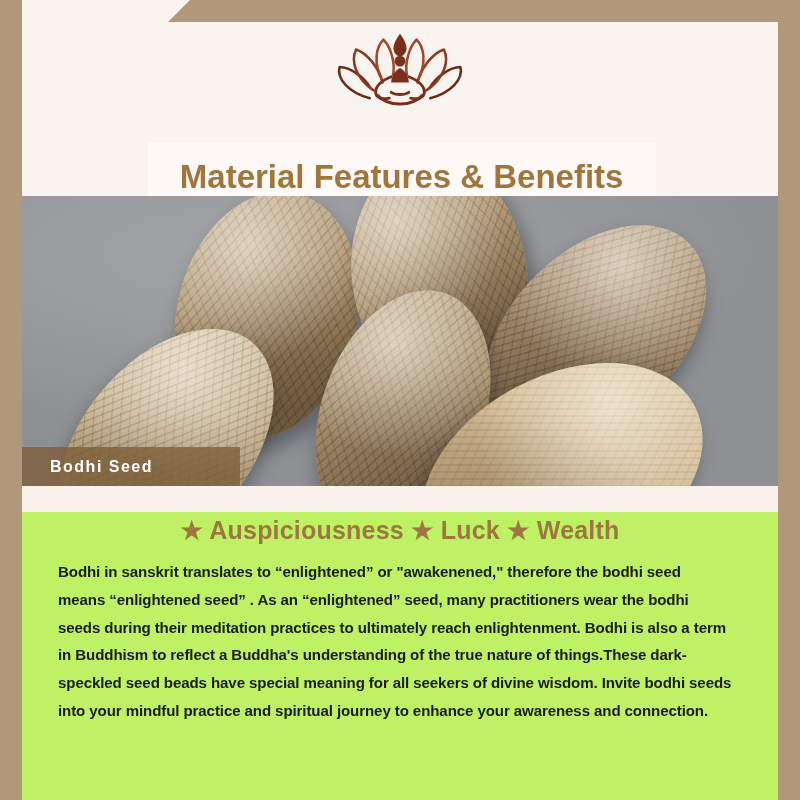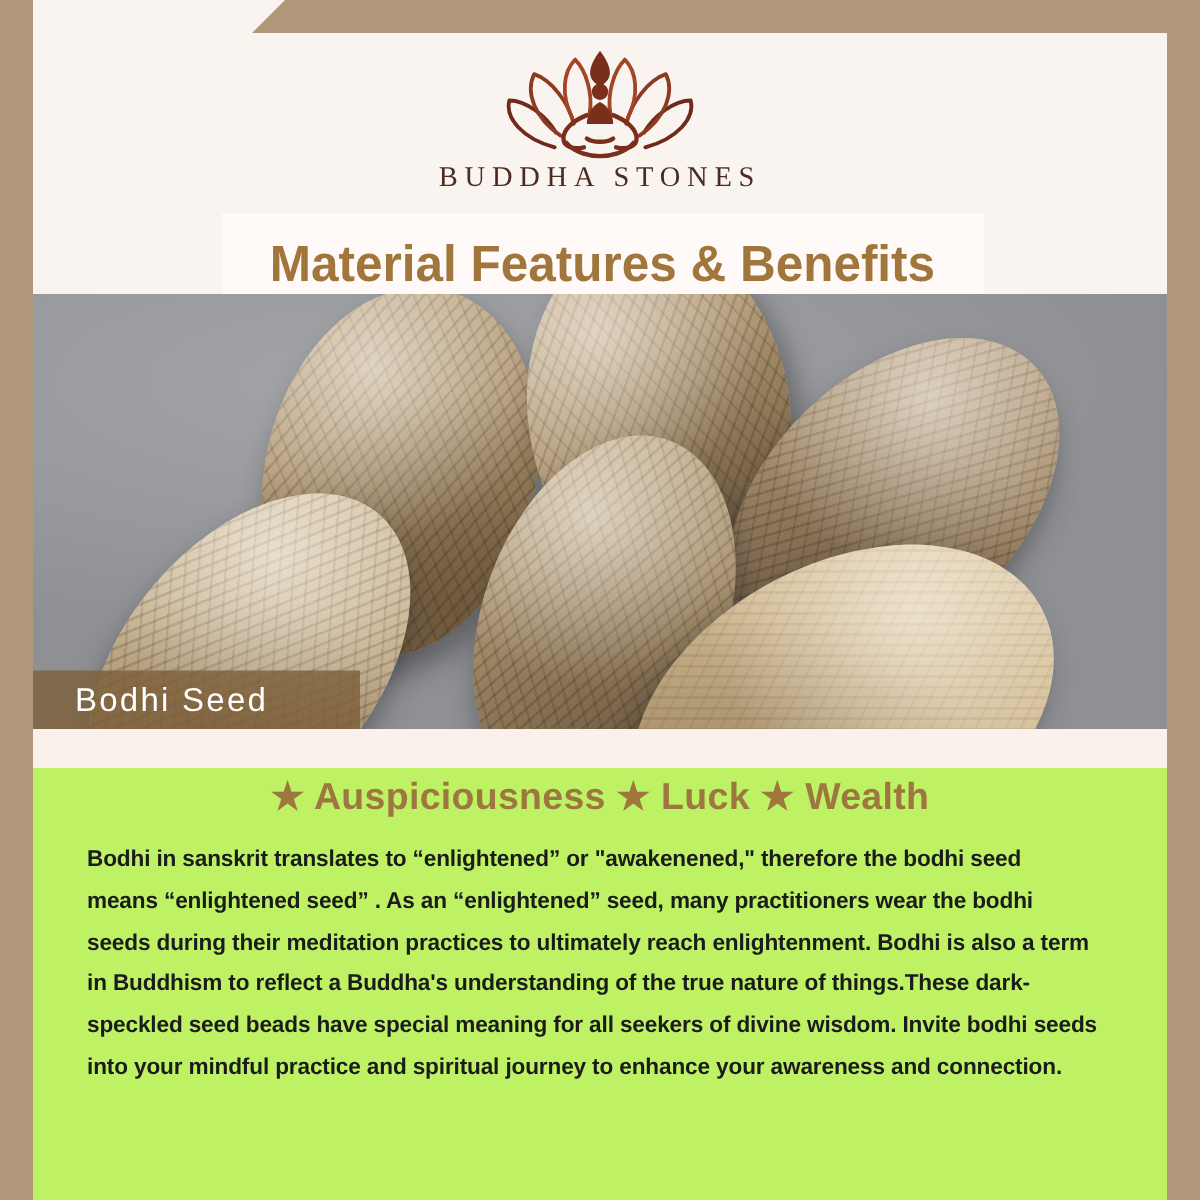--- a/index.html
+++ b/index.html
@@ -199,22 +199,22 @@
     position: absolute;
     top: 447px;
     left: 22px;
     width: 218px;
     height: 39px;
     background: rgba(125, 95, 58, 0.80);
     display: flex;
     align-items: center;
   }
   .caption-text {
-    font-size: 22px;
-    font-weight: normal;
+    font-size: 16px;
+    font-weight: bold;
     color: #ffffff;
     letter-spacing: 1.5px;
     padding-left: 28px;
     white-space: nowrap;
   }
 
   
   .content {
     position: absolute;
     top: 486px;
@@ -285,21 +285,20 @@
           <path d="M75 6 C66 18 66 26 75 30 C84 26 84 18 75 6Z" fill="#7a2f1b" stroke="none"></path>
           <circle cx="75" cy="34" r="5.6" fill="#7a2f1b" stroke="none"></circle>
           <path d="M75 41 C69 44 66 50 66 56 L84 56 C84 50 81 44 75 41Z" fill="#7a2f1b" stroke="none"></path>
           <path d="M66 50 C56 54 50 60 50 66 C50 71 56 74 64 72"></path>
           <path d="M84 50 C94 54 100 60 100 66 C100 71 94 74 86 72"></path>
           <path d="M52 69 C58 76 68 78 75 78 C82 78 92 76 98 69"></path>
           <path d="M66 66 C70 69 80 69 84 66"></path>
         </g>
       </svg>
     </span>
-    <div class="brand-name">BUDDHA STONES</div>
   </div>
 
   <div class="title-panel">
     <div class="title-text">Material Features &amp; Benefits</div>
   </div>
 
   <div class="photo">
     <div class="photo-inner">
       <div class="seed seed-a"></div>
       <div class="seed seed-b"></div>

